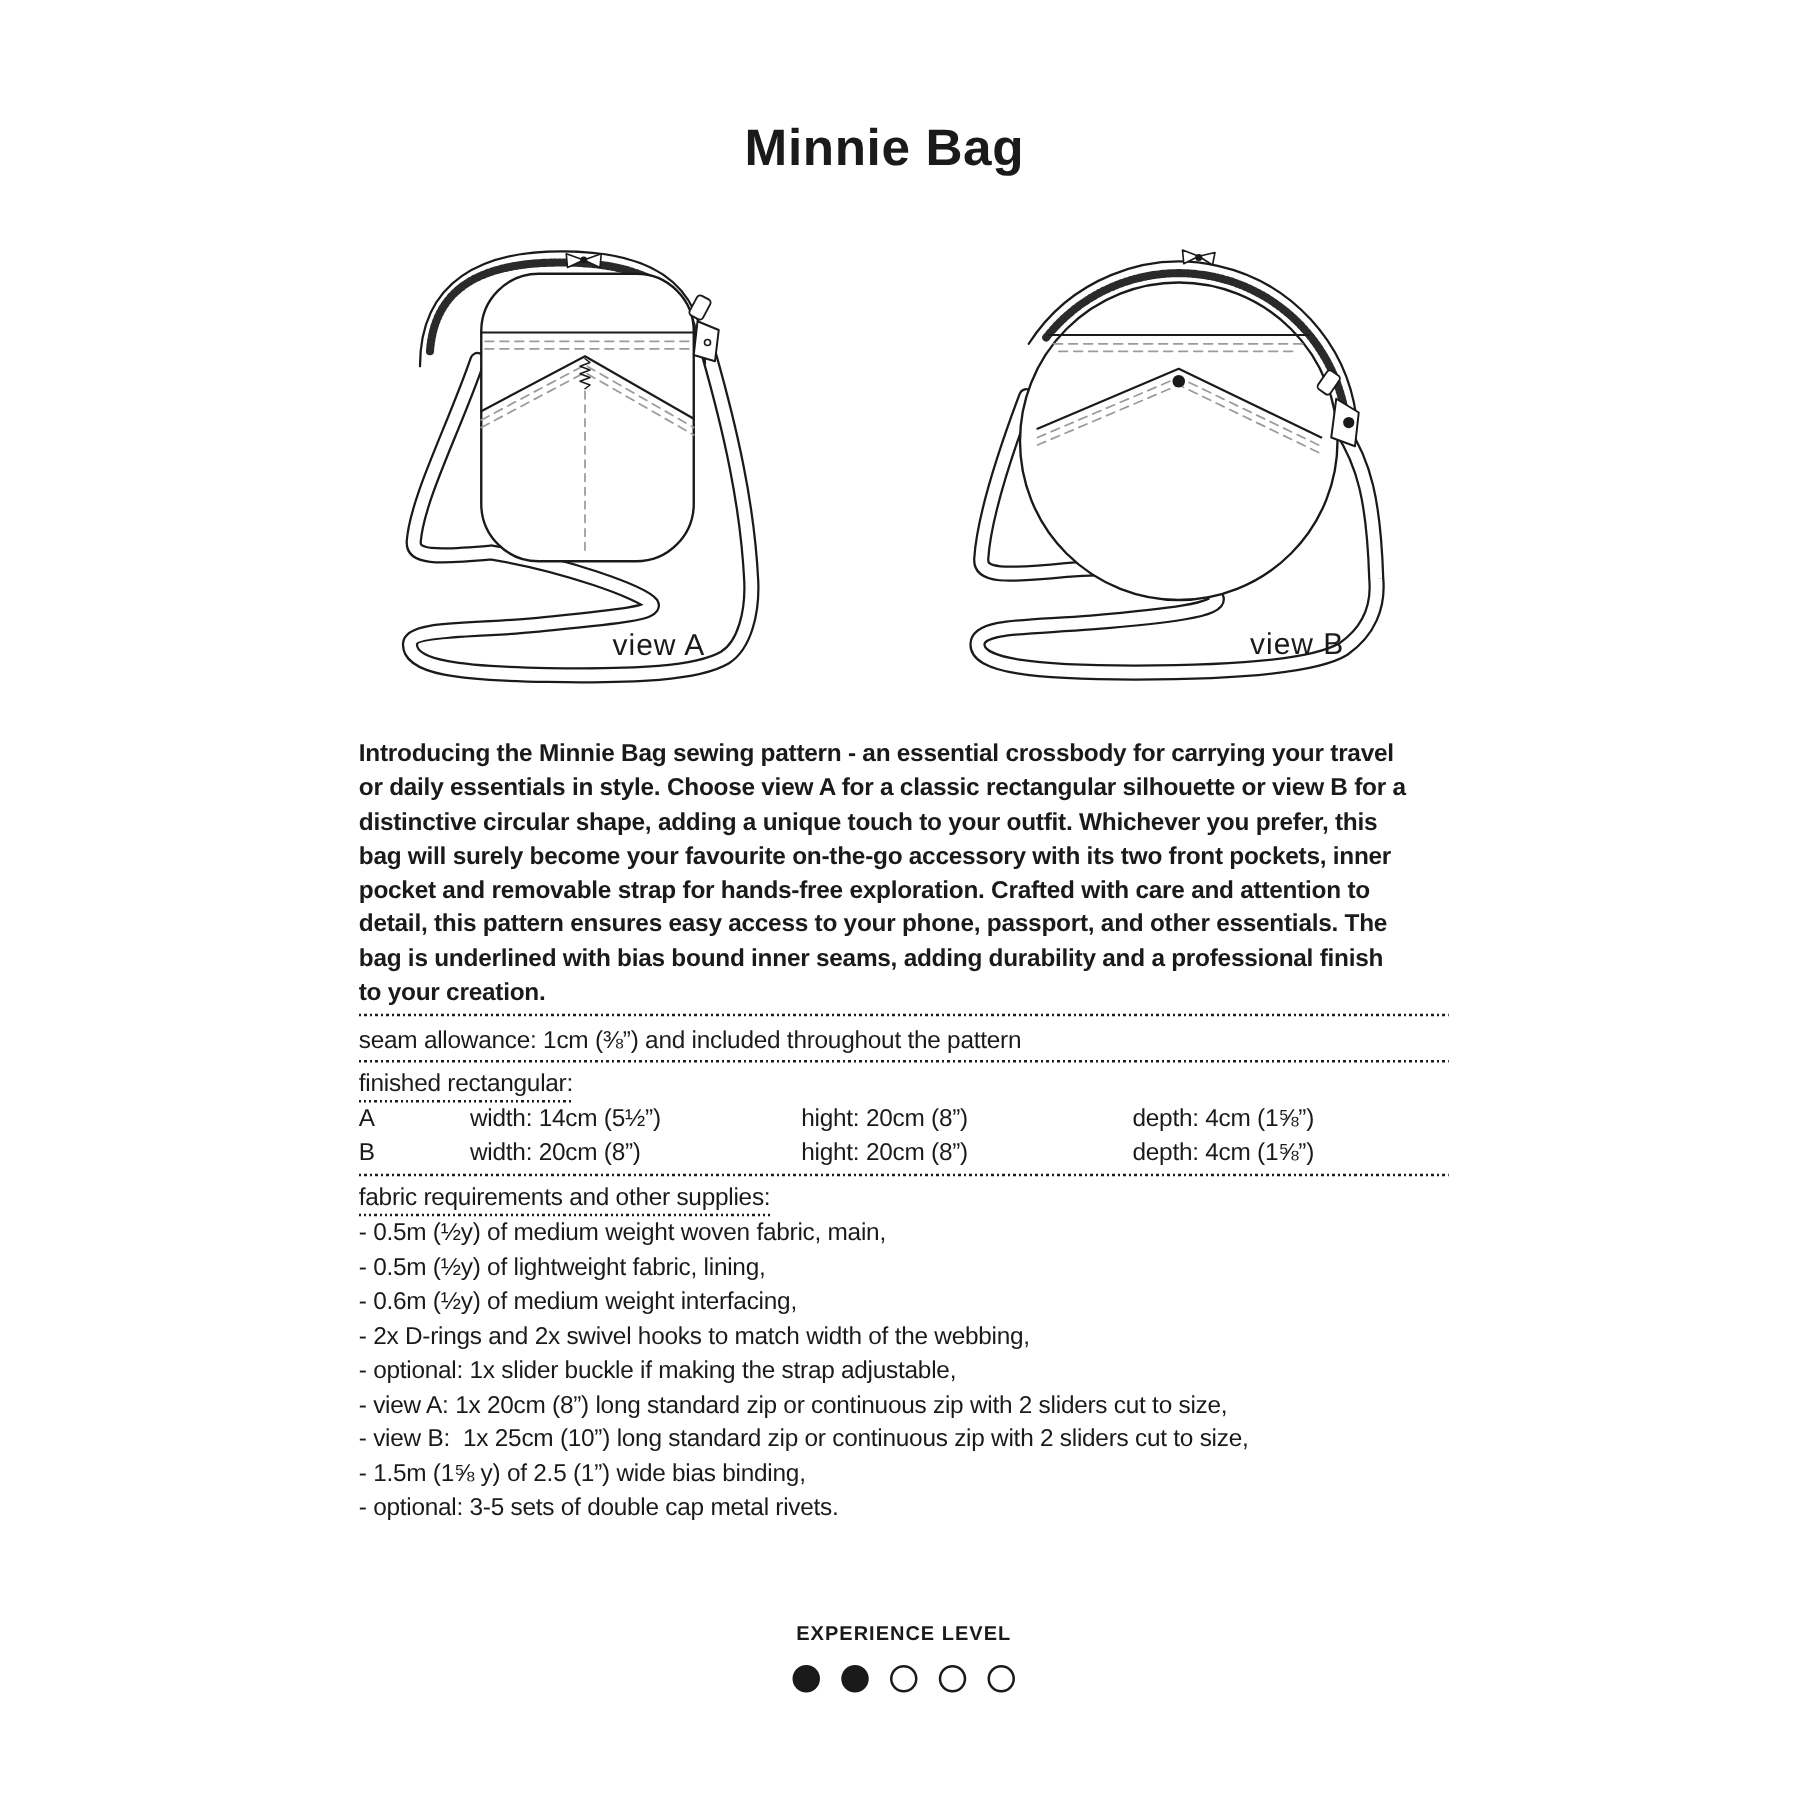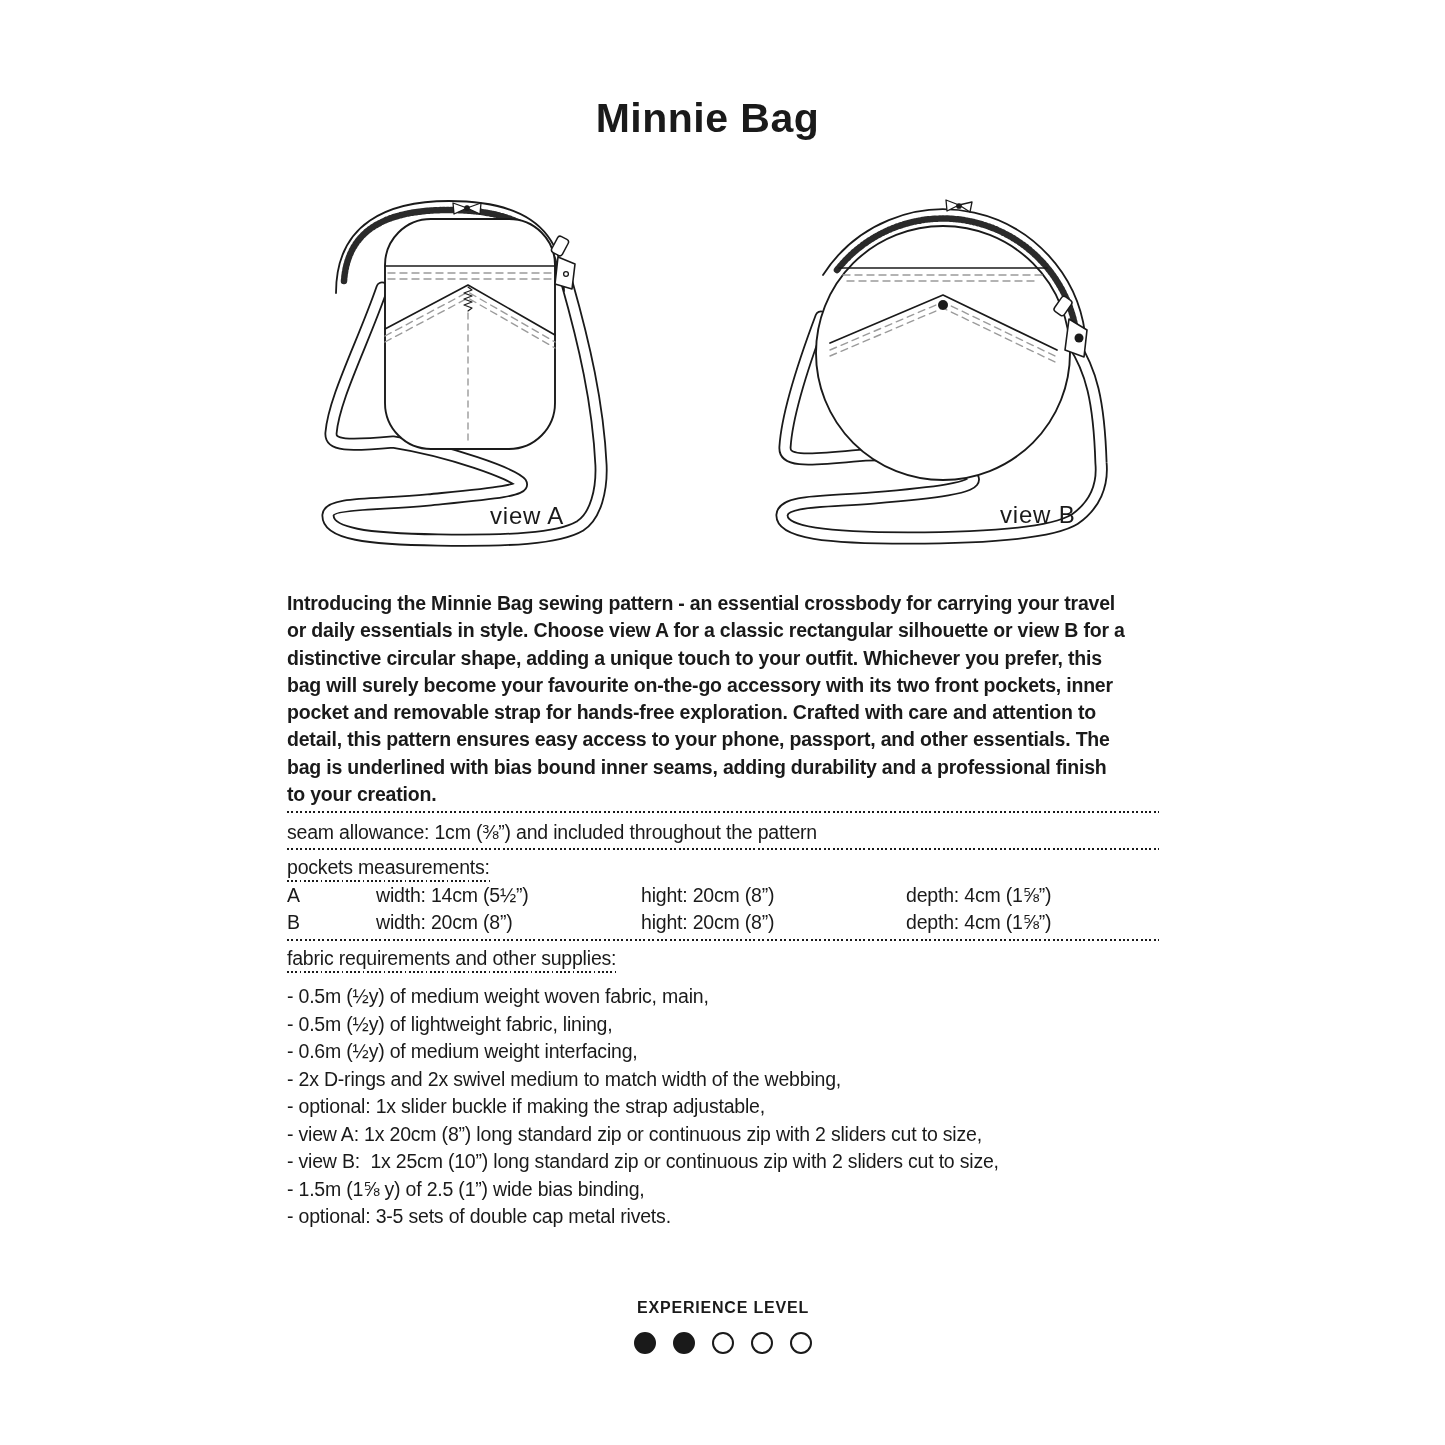--- a/index.html
+++ b/index.html
@@ -48,21 +48,21 @@
     display:inline-block;padding-bottom:4px;letter-spacing:-0.2px;
     background:repeating-linear-gradient(90deg,var(--ink) 0 1.8px,transparent 1.8px 4.2px);
     background-size:100% 2.2px;background-repeat:no-repeat;background-position:bottom left;
   }
   .measure-row{
     display:grid;grid-template-columns:89px 265px 265px 1fr;
     line-height:27px;letter-spacing:-0.2px;
   }
   .measure-row:first-of-type{margin-top:5px;}
   .supplies-list{
-    list-style:none;margin-top:10px;
+    list-style:none;margin-top:0;
   }
   .supplies-list li{
     white-space:pre;line-height:27.5px;letter-spacing:-0.2px;
   }
   
   .experience{
     position:absolute;left:287px;top:1296px;width:872px;text-align:center;
   }
   .experience-label{
     font-size:16px;font-weight:600;letter-spacing:0.8px;line-height:24px;
@@ -167,21 +167,21 @@
 pocket and removable strap for hands-free exploration. Crafted with care and attention to
 detail, this pattern ensures easy access to your phone, passport, and other essentials. The
 bag is underlined with bias bound inner seams, adding durability and a professional finish
 to your creation.</p>
 
   <div class="dotrule"></div>
   <div class="seam-line">seam allowance: 1cm (⅜”) and included throughout the pattern</div>
   <div class="dotrule"></div>
 
   <div class="sec-heading">
-    <span class="dotted-underline">pockets measurements:</span>
+    <span class="dotted-underline">finished rectangular:</span>
   </div>
   <div class="measure-row">
     <span>A</span>
     <span>width: 14cm (5½”)</span>
     <span>hight: 20cm (8”)</span>
     <span>depth: 4cm (1⅝”)</span>
   </div>
   <div class="measure-row">
     <span>B</span>
     <span>width: 20cm (8”)</span>
@@ -191,21 +191,21 @@
 
   <div class="dotrule"></div>
 
   <div class="sec-heading">
     <span class="dotted-underline">fabric requirements and other supplies:</span>
   </div>
   <ul class="supplies-list" id="supplies-list">
       <li>- 0.5m (½y) of medium weight woven fabric, main,</li>
       <li>- 0.5m (½y) of lightweight fabric, lining,</li>
       <li>- 0.6m (½y) of medium weight interfacing,</li>
-      <li>- 2x D-rings and 2x swivel medium to match width of the webbing,</li>
+      <li>- 2x D-rings and 2x swivel hooks to match width of the webbing,</li>
       <li>- optional: 1x slider buckle if making the strap adjustable,</li>
       <li>- view A: 1x 20cm (8”) long standard zip or continuous zip with 2 sliders cut to size,</li>
       <li>- view B:  1x 25cm (10”) long standard zip or continuous zip with 2 sliders cut to size,</li>
       <li>- 1.5m (1⅝ y) of 2.5 (1”) wide bias binding,</li>
       <li>- optional: 3-5 sets of double cap metal rivets.</li>
     </ul>
 </div>
 
 <div class="experience">
   <div class="experience-label">EXPERIENCE LEVEL</div>

